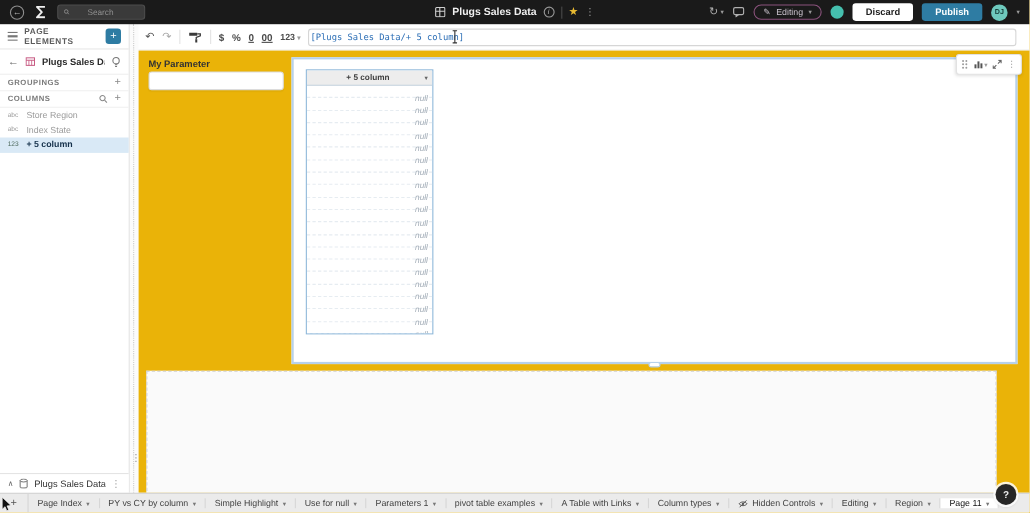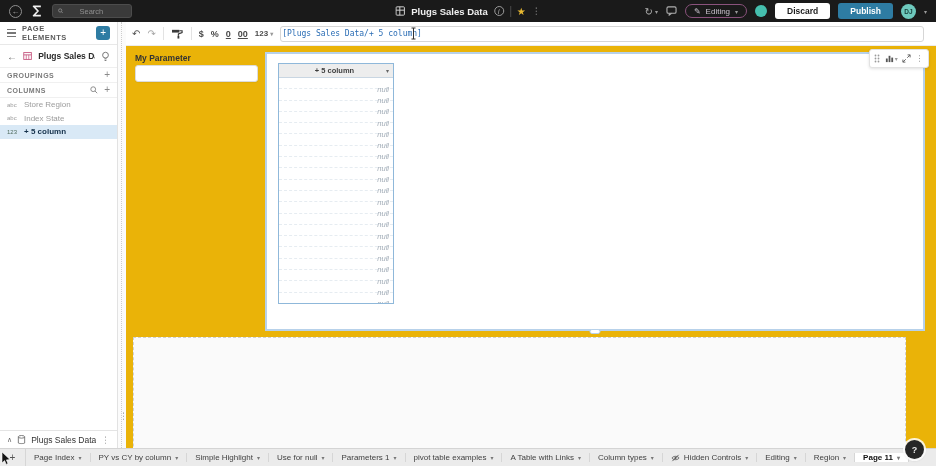--- a/index.html
+++ b/index.html
@@ -92,21 +92,21 @@
   .sum-chev { font-size:7px; color:#555; cursor:pointer; }
   .sum-text { font-size:8px; color:#666; }
   .dashed-el { position:absolute; left:7px; top:291px; width:773px; height:150px; border:1.5px dashed #d0d0d0; background:#fafafa; }
 
   
   .tabbar { position:absolute; left:0; right:0; bottom:0; height:18px; background:#ebebeb; border-top:1px solid #d4d4d4; display:flex; align-items:stretch; z-index:35; }
   .add-page { width:26px; display:flex; align-items:center; justify-content:center; color:#555; font-size:10px; border-right:1px solid #d6d6d6; cursor:pointer; }
   .tabs-scroll { display:flex; align-items:center; overflow:hidden; }
   .tab { display:flex; align-items:center; gap:4px; padding:0 8px; font-size:8px; color:#3f3f3f; border-right:1px solid #d6d6d6; white-space:nowrap; cursor:pointer; }
   .tab .caret { color:#777; }
-  .tab.active { background:#fff; font-weight:700; color:#111; }
+  .tab.active { background:#fff; font-weight:400; color:#111; }
   .tab .eyeoff { display:flex; align-items:center; }
 
   
   .help-fab { position:absolute; right:12px; bottom:7px; width:19px; height:19px; border-radius:50%; background:#262626; color:#e8e8e8; font-size:9px; font-weight:700; display:flex; align-items:center; justify-content:center; box-shadow:0 0 0 2px rgba(255,255,255,.85), 0 1px 3px rgba(0,0,0,.3); z-index:50; cursor:pointer; }
   .mouse-cursor { position:absolute; left:1px; bottom:1px; z-index:60; pointer-events:none; }
 </style>
 </head>
 <body>
 
 <div class="topbar">

